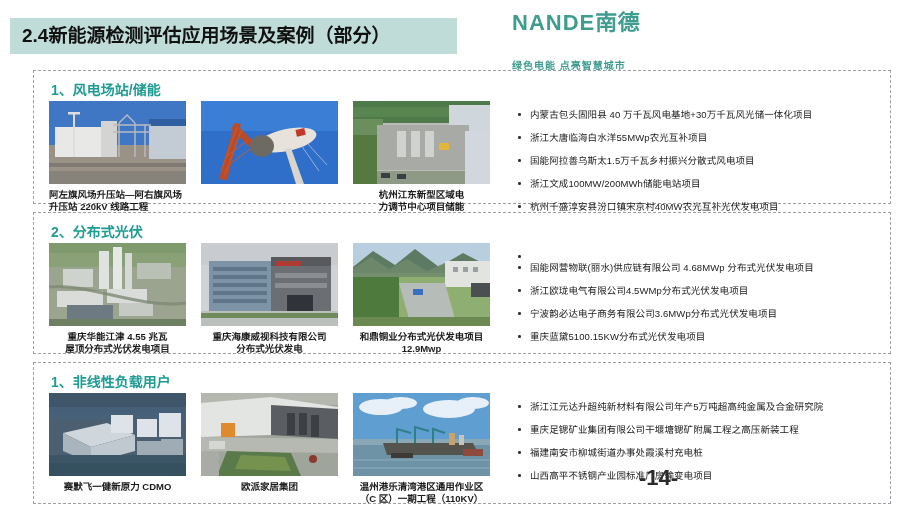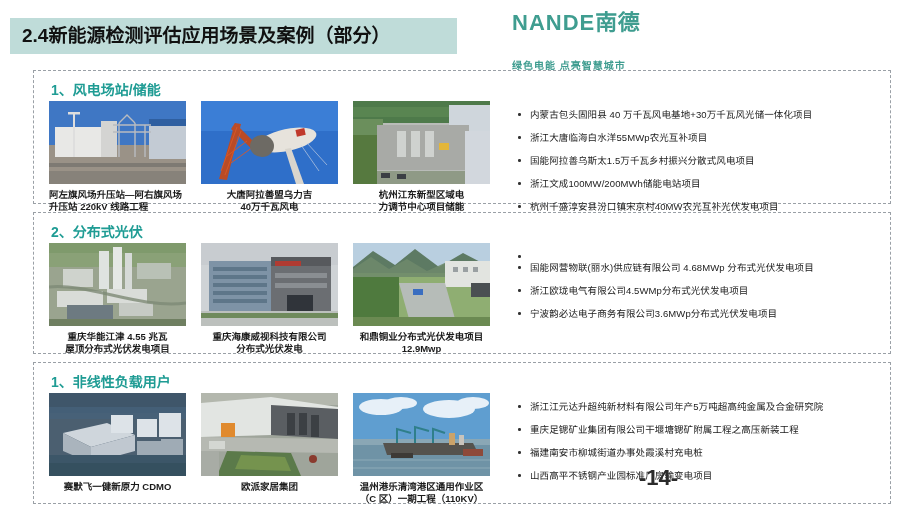--- a/index.html
+++ b/index.html
@@ -233,21 +233,20 @@
               </g>
               <ellipse cx="86" cy="39" rx="30" ry="11" fill="#e7e3dc" transform="rotate(-12 86 39)"></ellipse>
               <ellipse cx="61" cy="45" rx="12" ry="11" fill="#6d6a64"></ellipse>
               <rect x="95" y="28" width="9" height="7" fill="#c0392b" transform="rotate(-12 99 31)"></rect>
               <path d="M84 48 L95 83 L103 83 L90 47 Z" fill="#d9d5cd"></path>
               <g stroke="#cfd6e2" stroke-width="0.8" opacity="0.8">
                 <path d="M100 44 L118 70 M106 42 L126 64"></path>
               </g>
             </svg>
           </div>
-          <div class="caption">大唐阿拉善盟乌力吉<br>40万千瓦风电</div>
         </div>
 
         <div class="card c2">
           <div class="thumb">
             <svg viewBox="0 0 137 83" preserveAspectRatio="none">
               <rect x="0" y="0" width="137" height="83" fill="#b9bcb8"></rect>
               <rect x="0" y="0" width="137" height="22" fill="#4e7a4a"></rect>
               <rect x="0" y="6" width="137" height="10" fill="#5e8a54" opacity="0.7"></rect>
               <rect x="96" y="4" width="41" height="28" fill="#cfd6dc"></rect>
               <rect x="0" y="18" width="30" height="16" fill="#6b8f5c"></rect>
@@ -365,20 +364,21 @@
           <div class="caption">和鼎铜业分布式光伏发电项目<br>12.9Mwp</div>
         </div>
 
       </div>
 
       <div class="bullets">
         <div class="bullet"><span class="dot"></span></div>
         <div class="bullet"><span class="dot"></span><span>国能网营物联(丽水)供应链有限公司 4.68MWp 分布式光伏发电项目</span></div>
         <div class="bullet"><span class="dot"></span><span>浙江欧珑电气有限公司4.5WMp分布式光伏发电项目</span></div>
         <div class="bullet"><span class="dot"></span><span>宁波韵必达电子商务有限公司3.6MWp分布式光伏发电项目</span></div>
+        <div class="bullet"><span class="dot"></span><span>重庆蓝黛5100.15KW分布式光伏发电项目</span></div>
       </div>
     </div>
   </div>
 
   <div class="section" id="section-2">
     <div class="sec-inner">
       <div class="sec-title">1、非线性负载用户</div>
 
       <div class="cards">
 

